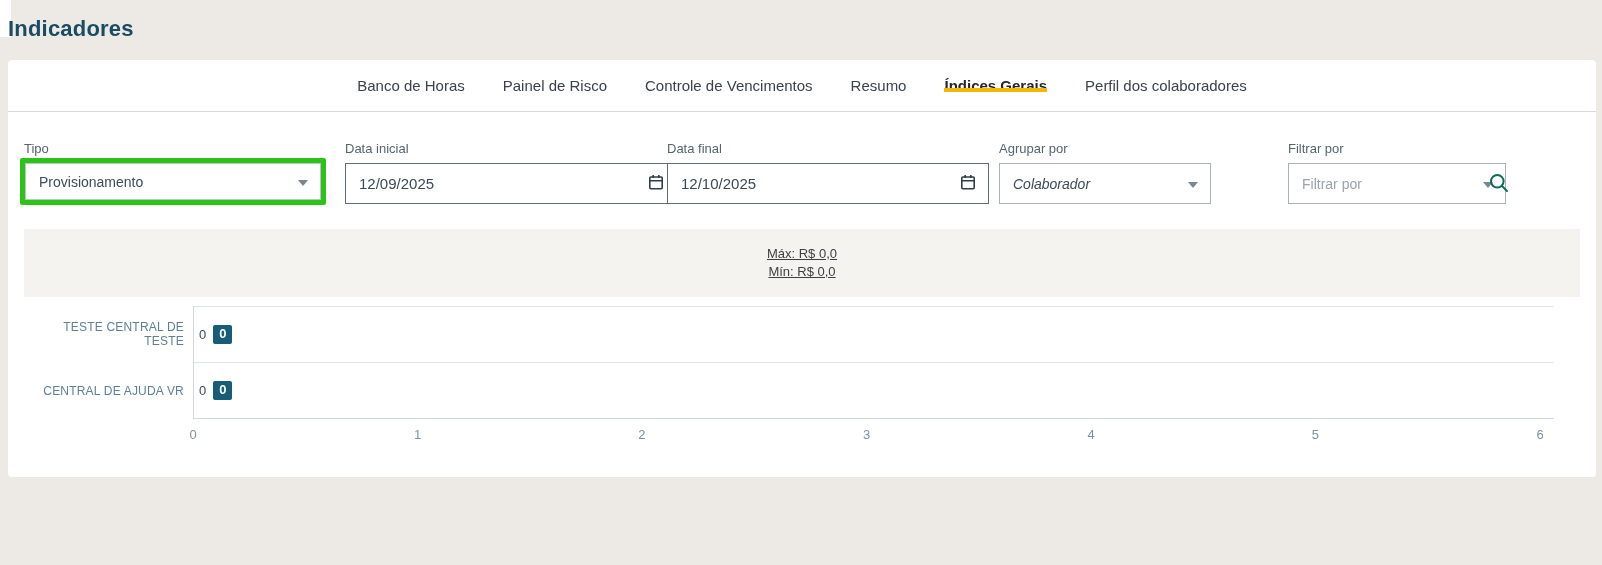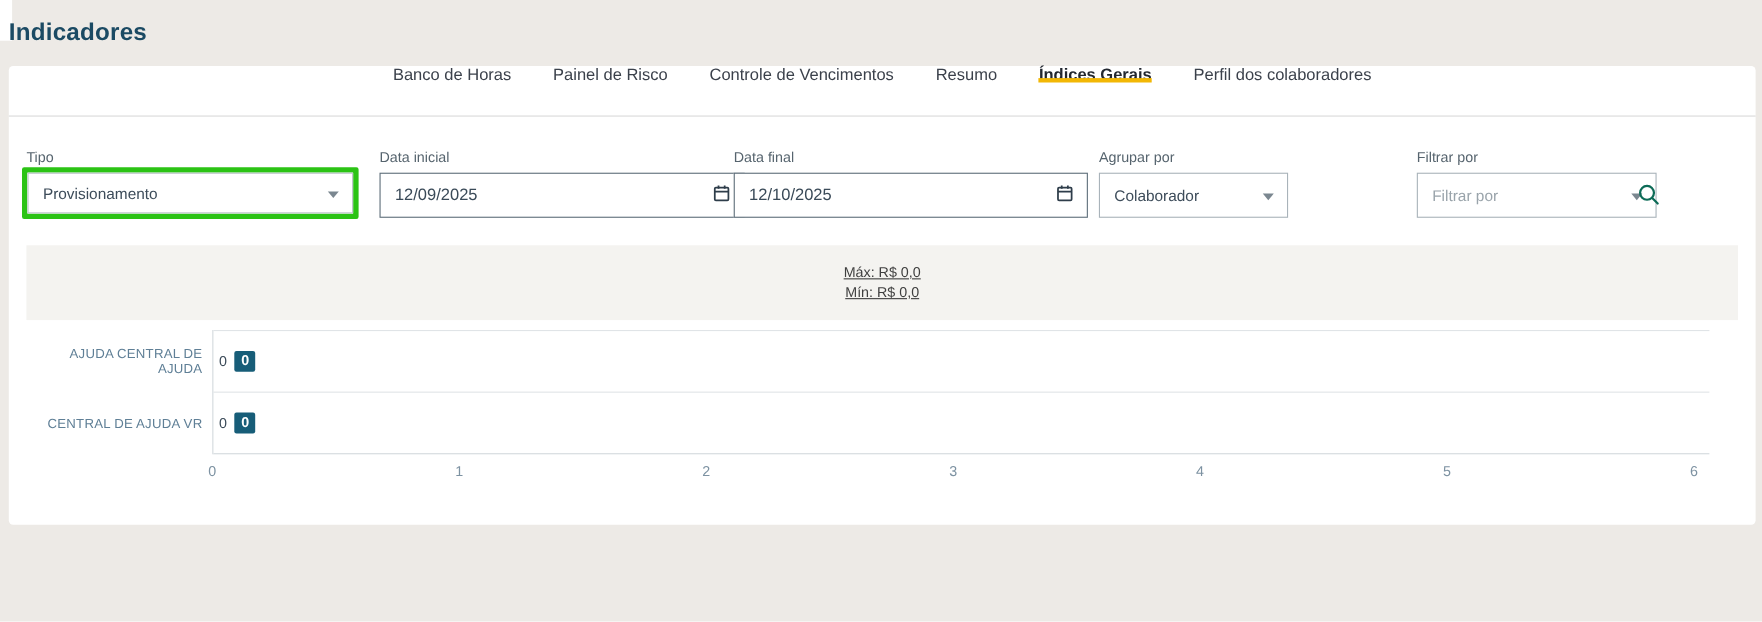--- a/index.html
+++ b/index.html
@@ -16,22 +16,22 @@
   .page-title{
     position:absolute; left:8px; top:16px; font-size:22px; font-weight:700;
     color:var(--title); letter-spacing:.2px;
   }
   .card{
     position:absolute; left:8px; top:60px; width:1588px; height:417px;
     background:#fff; border-radius:4px;
   }
   
   .tabbar{
-    height:46px; border-bottom:1px solid #d9d9d9; display:flex;
-    justify-content:center; align-items:flex-start;
+    height:52px; border-bottom:1px solid #d9d9d9; display:flex;
+    justify-content:center; align-items:center;
   }
   .tab{
     position:relative; display:flex; align-items:center; padding:0 19px;
     font-size:15px; color:#3b414b; cursor:pointer; white-space:nowrap;
   }
   .tab.active{font-weight:700; color:#22272f;}
   .tab.active::after{
     content:""; position:absolute; left:19px; right:19px; bottom:2px; height:4px;
     background:var(--tab-underline);
   }
@@ -56,21 +56,21 @@
     position:absolute; left:12px; top:46px; width:306px; height:47px;
     border:5px solid var(--highlight); border-radius:2px; pointer-events:none;
   }
   .tipo-inner{
     position:absolute; left:17px; top:51px; width:296px; height:37px;
     background:#fff; border:1px solid #bcc4ca; display:flex; align-items:center;
     padding:0 18px 0 13px; font-size:14px; color:#3d4c5a;
   }
   .pos-di{left:337px;} .f-field.pos-di{width:332px;}
   .pos-df{left:659px;} .f-field.pos-df{width:322px;}
-  .pos-ag{left:991px;} .f-field.pos-ag{width:172px;}
+  .pos-ag{left:991px;} .f-field.pos-ag{width:212px;font-style:italic;}
   .pos-fi{left:1280px;} .f-field.pos-fi{width:218px;}
   .search-btn{
     position:absolute; left:1477px; top:57px; width:28px; height:28px;
     display:flex; align-items:center; justify-content:center; cursor:pointer;
   }
   
   .summary-box{
     margin:0 16px; height:68px; background:#f4f3f0;
     display:flex; flex-direction:column; align-items:center; justify-content:center;
     font-size:13px; color:#3f3f3f; line-height:18px;text-decoration:underline;
@@ -192,21 +192,21 @@
   </div>
 
   <div class="summary-box">
     <span>Máx: R$ 0,0</span>
     <span>Mín: R$ 0,0</span>
   </div>
 
   <div class="chart">
     <div class="chart-body">
       <div class="chart-labels">
-        <div class="chart-label r1">AJUDA CENTRAL DE AJUDA</div>
+        <div class="chart-label r1">TESTE CENTRAL DE TESTE</div>
         <div class="chart-label r2">CENTRAL DE AJUDA VR</div>
       </div>
       <div class="chart-plot">
         <div class="hline t"></div>
         <div class="hline m"></div>
         <div class="hline b"></div>
         <div class="plot-row r1">
           <div class="bar" style="width: 0%;"></div>
           <span class="val">0</span>
           <span class="badge">0</span>

